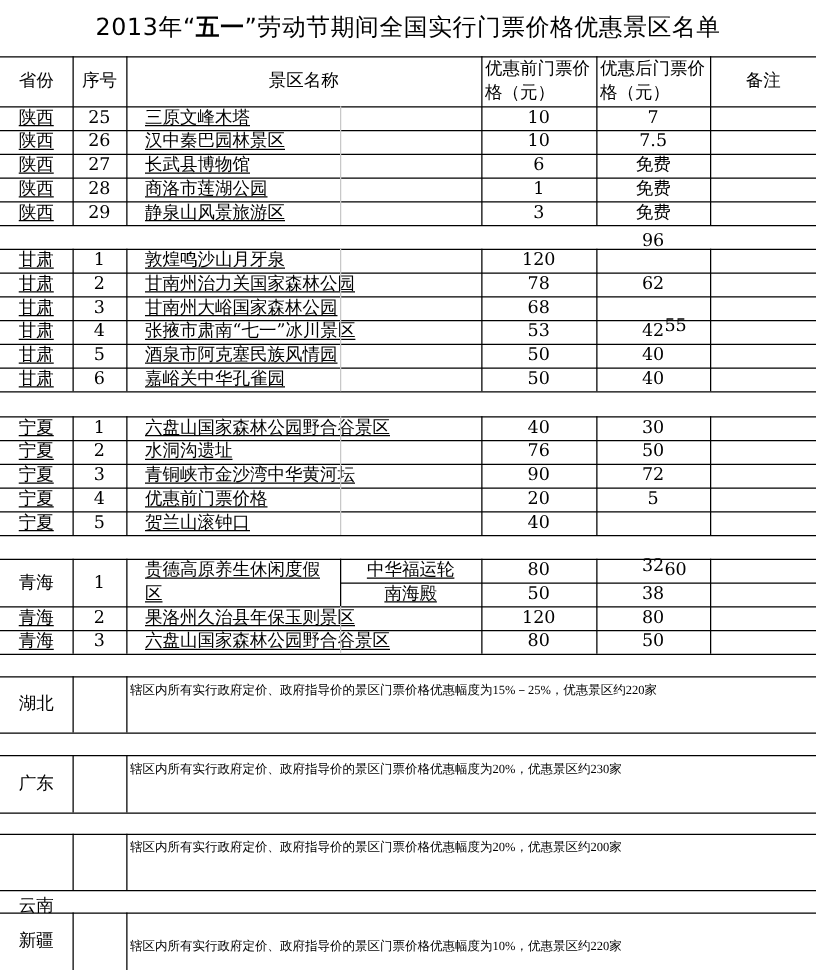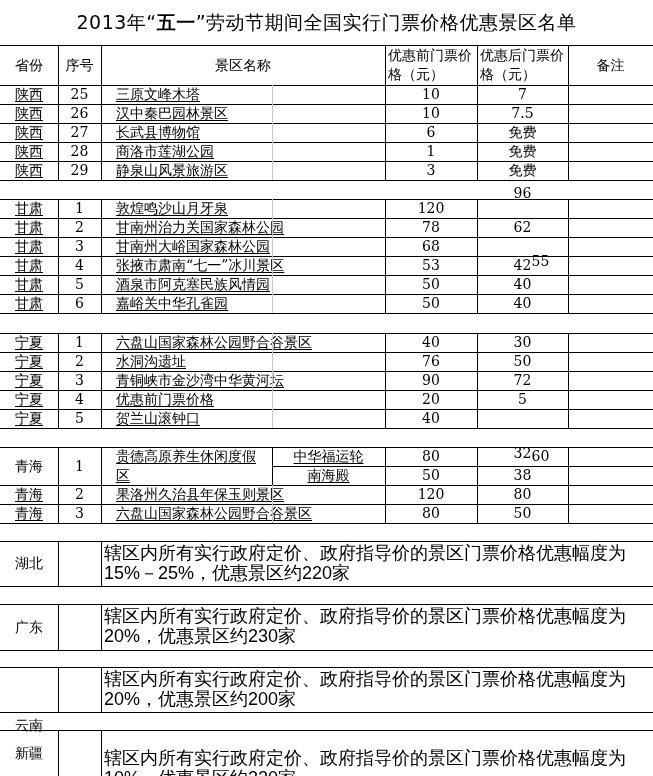--- a/index.html
+++ b/index.html
@@ -18,21 +18,21 @@
     position: absolute; box-sizing: border-box;
     font-family: "DejaVu Serif", "Liberation Serif", serif;
     font-size: 14px; line-height: 19px; white-space: nowrap; overflow: hidden;
   }
   .vl { position: absolute; width: 0; border-left: 1.5px solid #000; }
   .vl.faint { border-left: 1px solid #c8c8c8; }
   .c { text-align: center; }
   .hdr { font-family: "DejaVu Sans", "Liberation Sans", sans-serif; font-size: 14px; }
   .name { padding-left: 15px; text-decoration: underline; text-decoration-thickness: 1px; text-underline-offset: 2px; }
   .prov { text-decoration: underline; text-decoration-thickness: 1px; text-underline-offset: 2px; text-align: center; }
-  .note { font-family: Liberation Sans, sans-serif; font-size: 18px; line-height: 20px; white-space: normal; padding-left: 3px; }
+  .note { font-family: Liberation Serif, serif; font-size: 10px; line-height: 20px; white-space: normal; padding-left: 3px; }
 </style>
 </head>
 <body>
 
 <div class="title">
   <span>2013年“</span><span class="wu">五一</span><span>”劳动节期间全国实行门票价格优惠景区名单</span>
 </div>
 
 <div id="table">
     <div class="hline" style="left: 0px; top: 45px;"></div>

